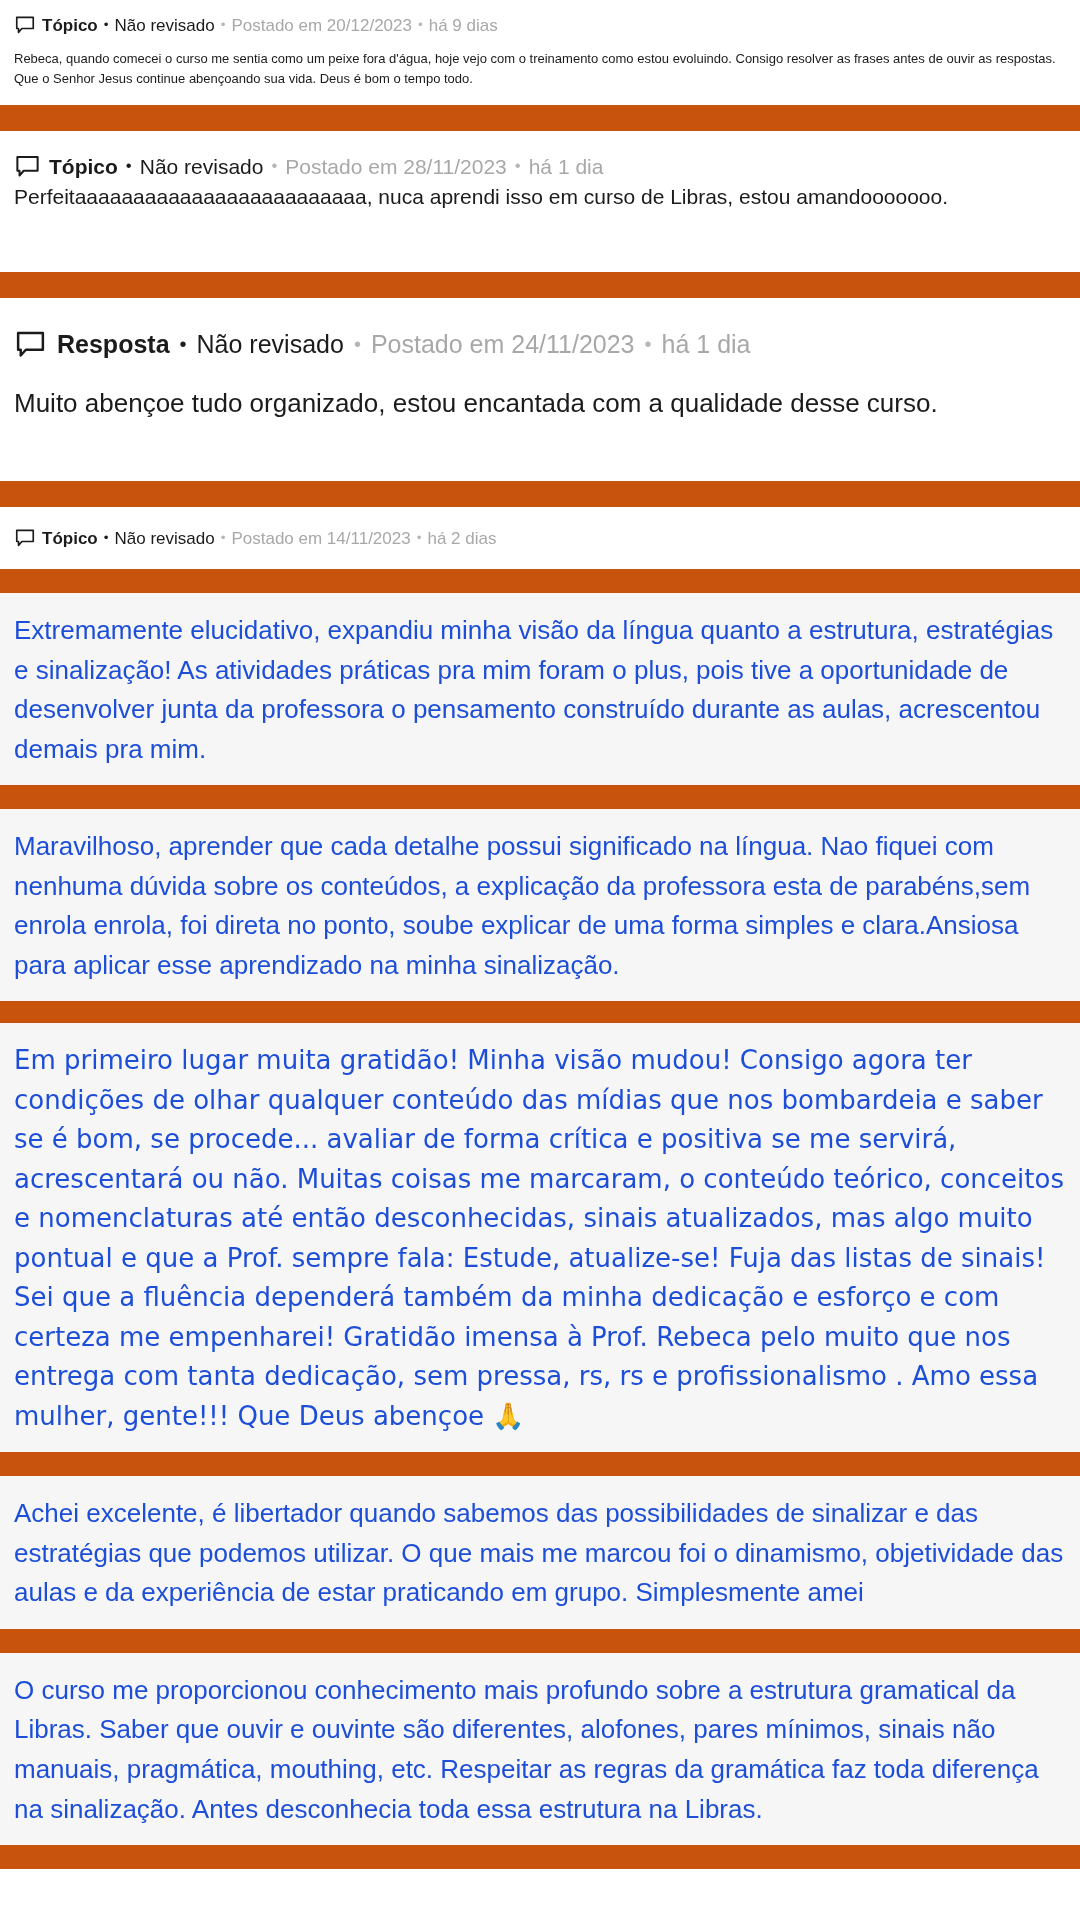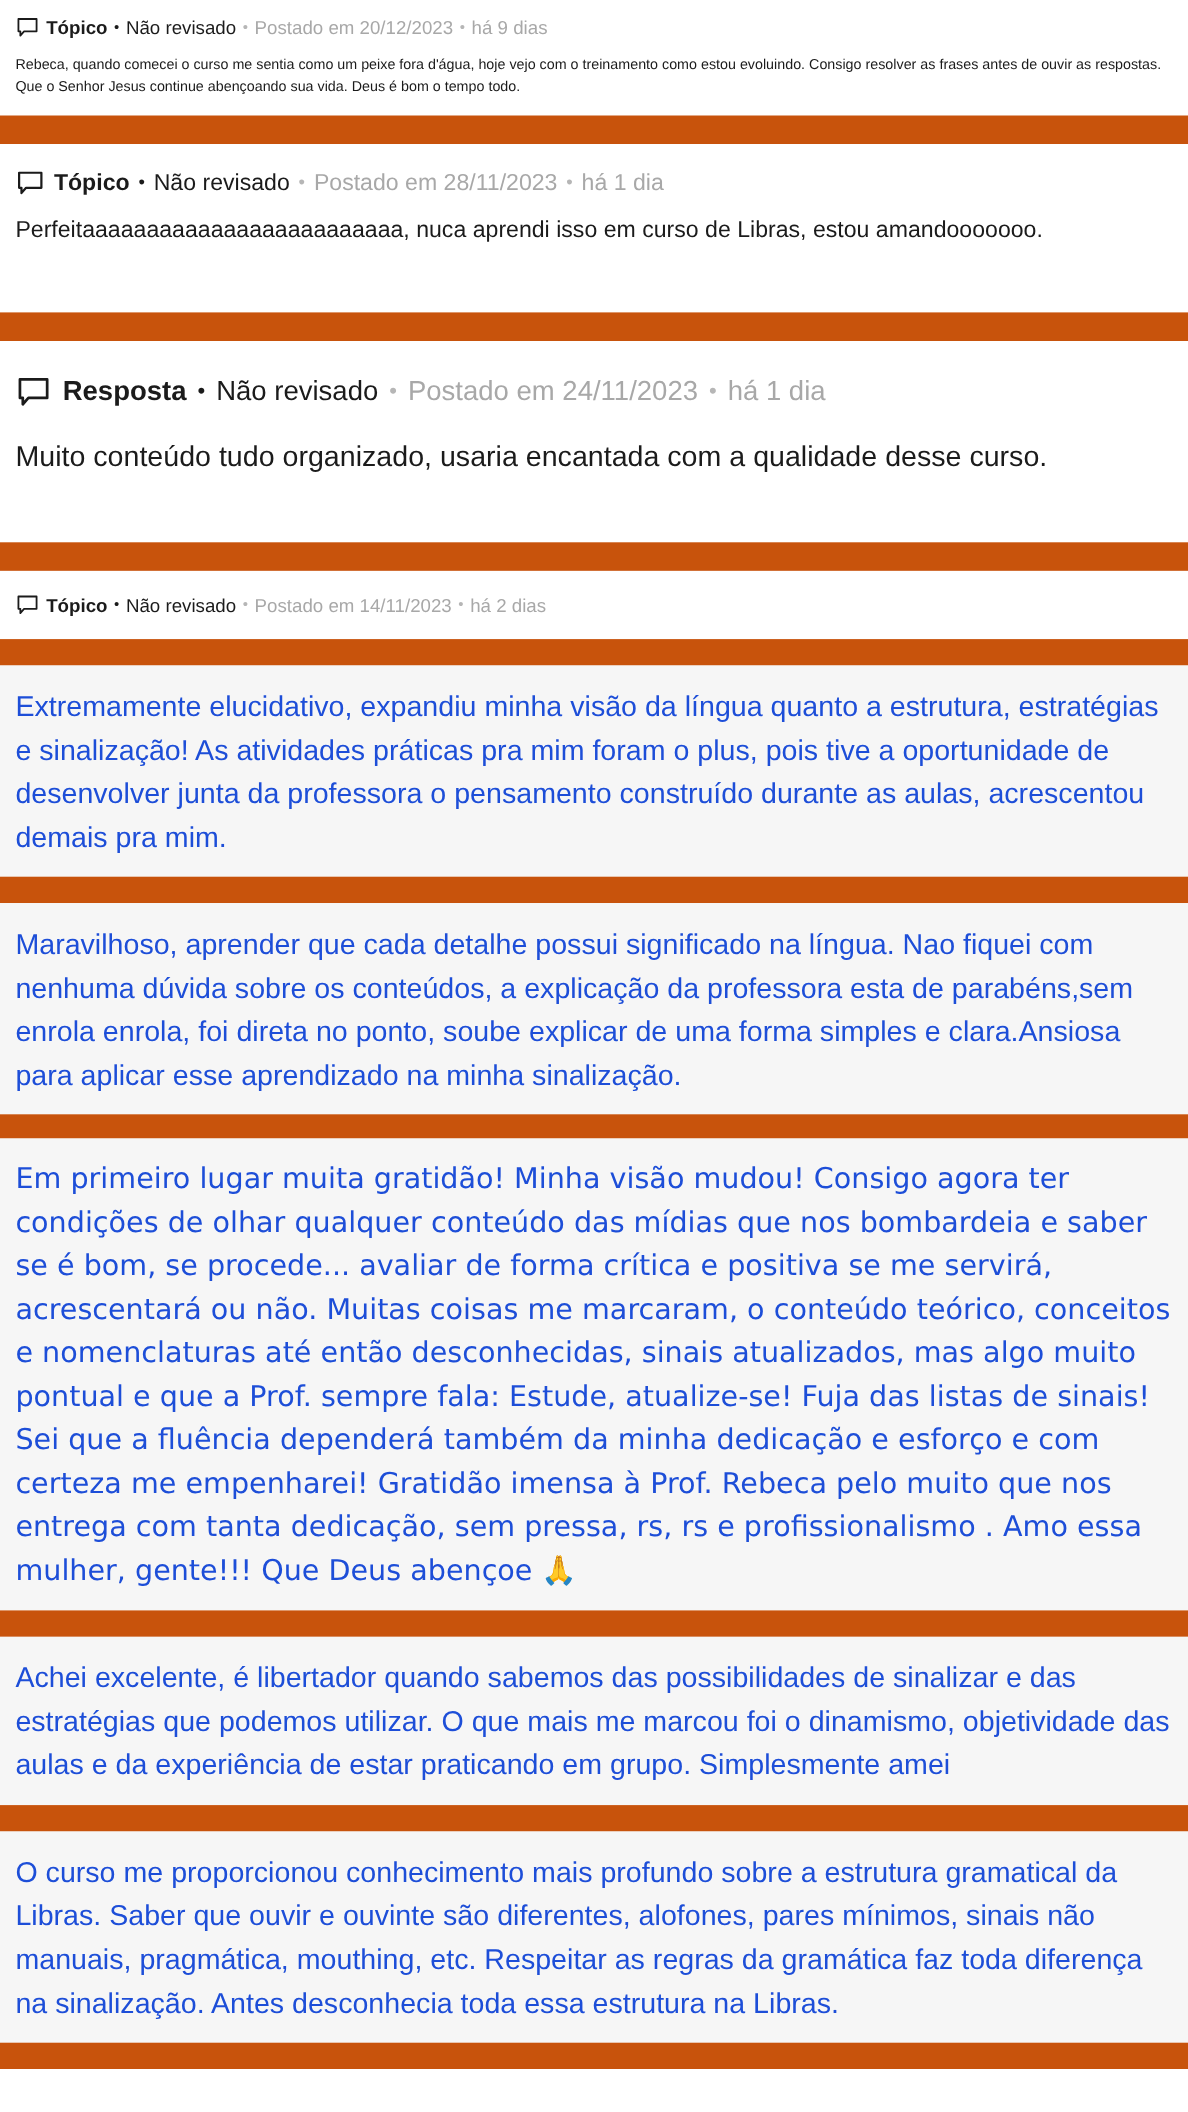--- a/index.html
+++ b/index.html
@@ -49,21 +49,21 @@
   }
 
   
   .s-sm .meta   { font-size: 17px; gap: 6px; }
   .s-sm .kind   { font-size: 17px; }
   .s-sm .body-text { font-size: 13px; line-height: 1.55; margin-top: 13px; }
   .s-sm .bubble-icon { width: 22px; height: 22px; }
 
   .s-md .meta   { font-size: 21px; gap: 8px; }
   .s-md .kind   { font-size: 21px; }
-  .s-md .body-text { font-size: 21px; line-height: 1.55; margin-top: 13px; }
+  .s-md .body-text { font-size: 21px; line-height: 1.55; margin-top: 1px; }
   .s-md .bubble-icon { width: 27px; height: 27px; }
 
   .s-lg .meta   { font-size: 25px; gap: 10px; }
   .s-lg .kind   { font-size: 25px; }
   .s-lg .body-text { font-size: 26px; line-height: 1.55; margin-top: 22px; }
   .s-lg .bubble-icon { width: 33px; height: 33px; }
 
   
   .testimonial {
     background: #f6f6f6;
@@ -130,21 +130,21 @@
         </svg>
       </span>
       <span class="kind">Resposta</span>
       <span class="dot">•</span>
       <span class="status">Não revisado</span>
       <span class="dot light">•</span>
       <span class="muted">Postado em 24/11/2023</span>
       <span class="dot light">•</span>
       <span class="muted">há 1 dia</span>
     </div>
-    <div class="body-text">Muito conteúdo tudo organizado, usaria encantada com a qualidade desse curso.</div>
+    <div class="body-text">Muito abençoe tudo organizado, estou encantada com a qualidade desse curso.</div>
   </div>
 
   <div class="band h-tall" style="margin-top:22px"></div>
 
   <div class="post s-sm pad-sm" style="padding-top:20px;padding-bottom:20px">
     <div class="meta">
       <span class="bubble-icon">
         <svg viewBox="0 0 24 24" width="100%" height="100%" fill="none" stroke="#1b1b1b" stroke-width="1.8" stroke-linejoin="round">
           <path d="M3 3.6h18v12.2H8.6L4.9 20v-4.2H3z"></path>
         </svg>

